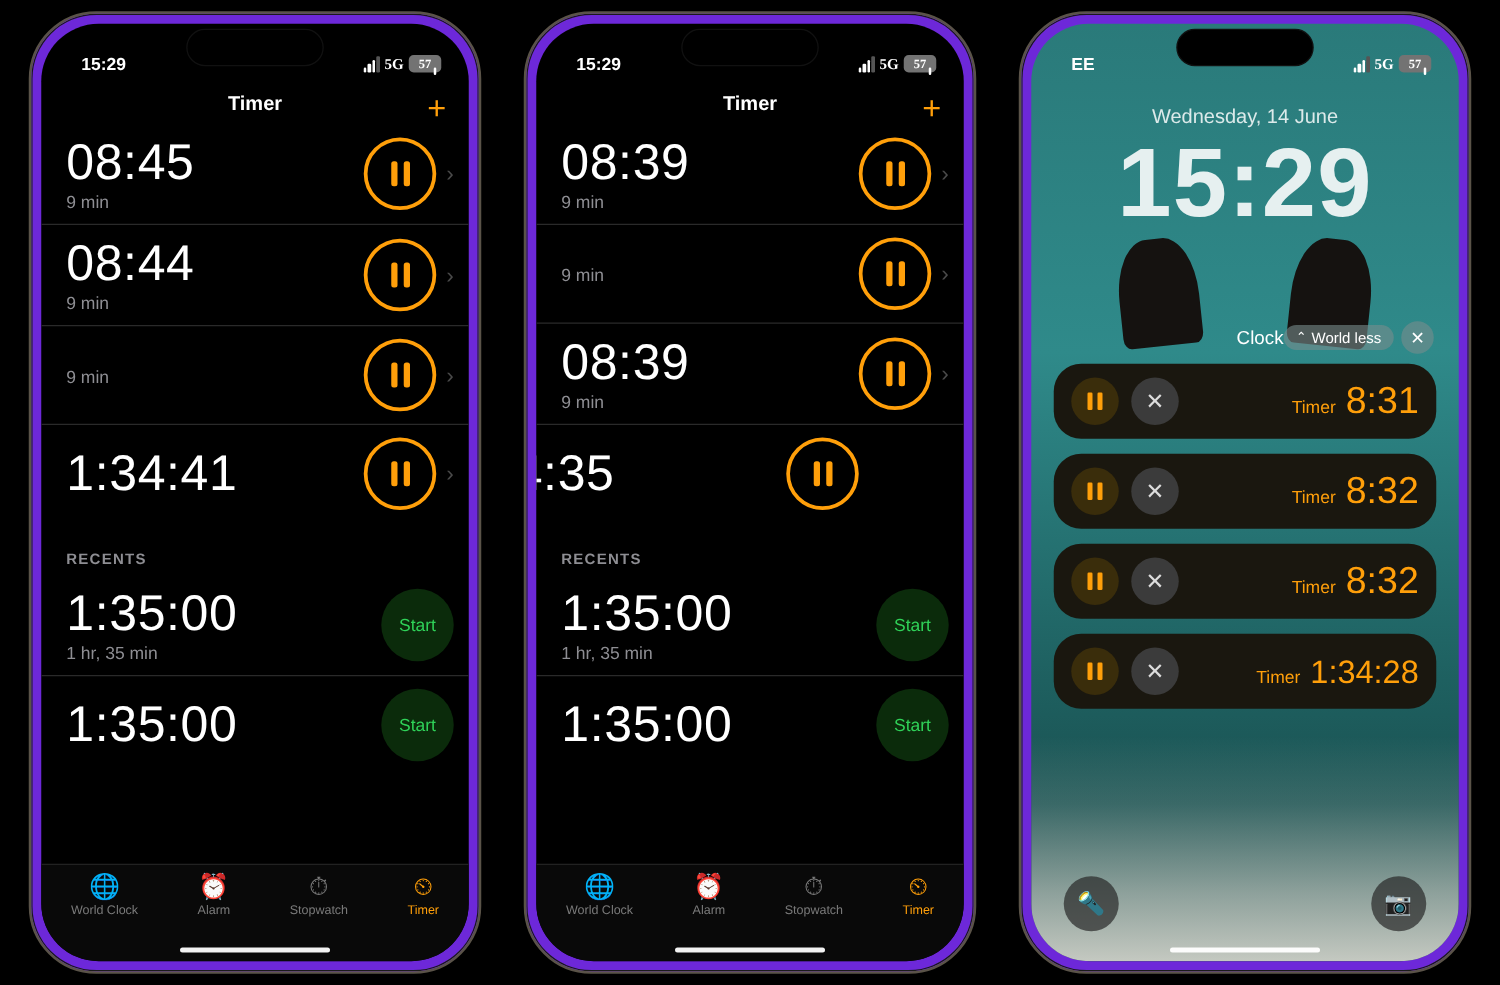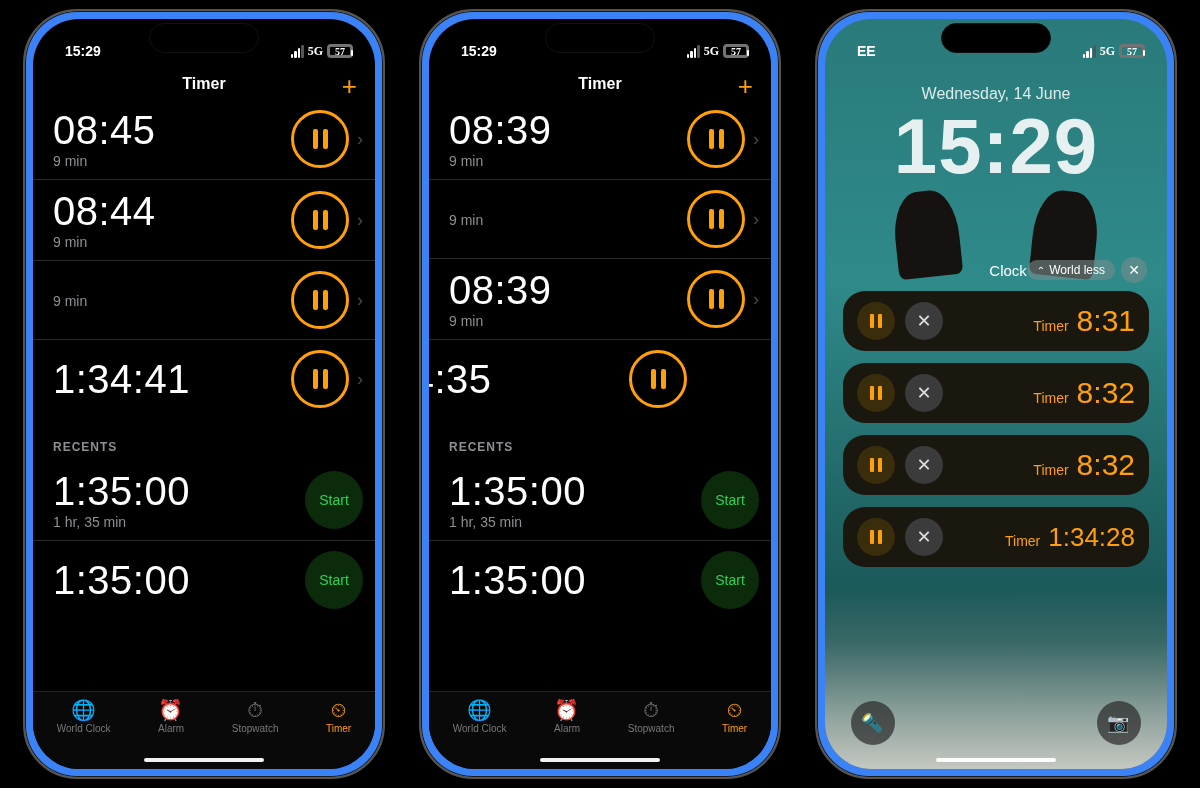--- a/index.html
+++ b/index.html
@@ -16,21 +16,21 @@
     align-items: center;
     width: 1200px;
     height: 788px;
     padding: 0 6px;
   }
   .phone {
     width: 362px;
     height: 770px;
     border-radius: 54px;
     border: 2px solid #5a5348;
-    background: #3b82f6;
+    background: #6d28d9;
     position: relative;
     padding: 8px;
     box-shadow: 0 0 0 1px #1a1a1a inset;
   }
   .screen {
     width: 100%;
     height: 100%;
     border-radius: 46px;
     background: #000;
     position: relative;
@@ -64,21 +64,21 @@
   }
   .status .right { display: flex; align-items: center; gap: 4px; font-size: 12px; font-family: Liberation Serif, serif; }
   .sig { display: inline-flex; align-items: flex-end; gap: 1px; }
   .sig i { width: 2.5px; background:#fff; display:inline-block; border-radius:1px;}
   .sig i:nth-child(1){height:4px}
   .sig i:nth-child(2){height:7px}
   .sig i:nth-child(3){height:10px}
   .sig i:nth-child(4){height:13px; background:#555;}
   .batt {
     display:inline-flex; align-items:center;
-    border:3px solid #737373; border-radius:4px;
+    border:7px solid #737373; border-radius:4px;
     padding:0 2px; font-size:10px; font-weight:700;
     width:26px; height:14px; justify-content:center;
     position:relative;
   }
   .batt::after{
     content:""; position:absolute; right:-3px; top:3px;
     width:2px; height:6px; background:#fff; border-radius:1px;
   }
   
   .navbar {

